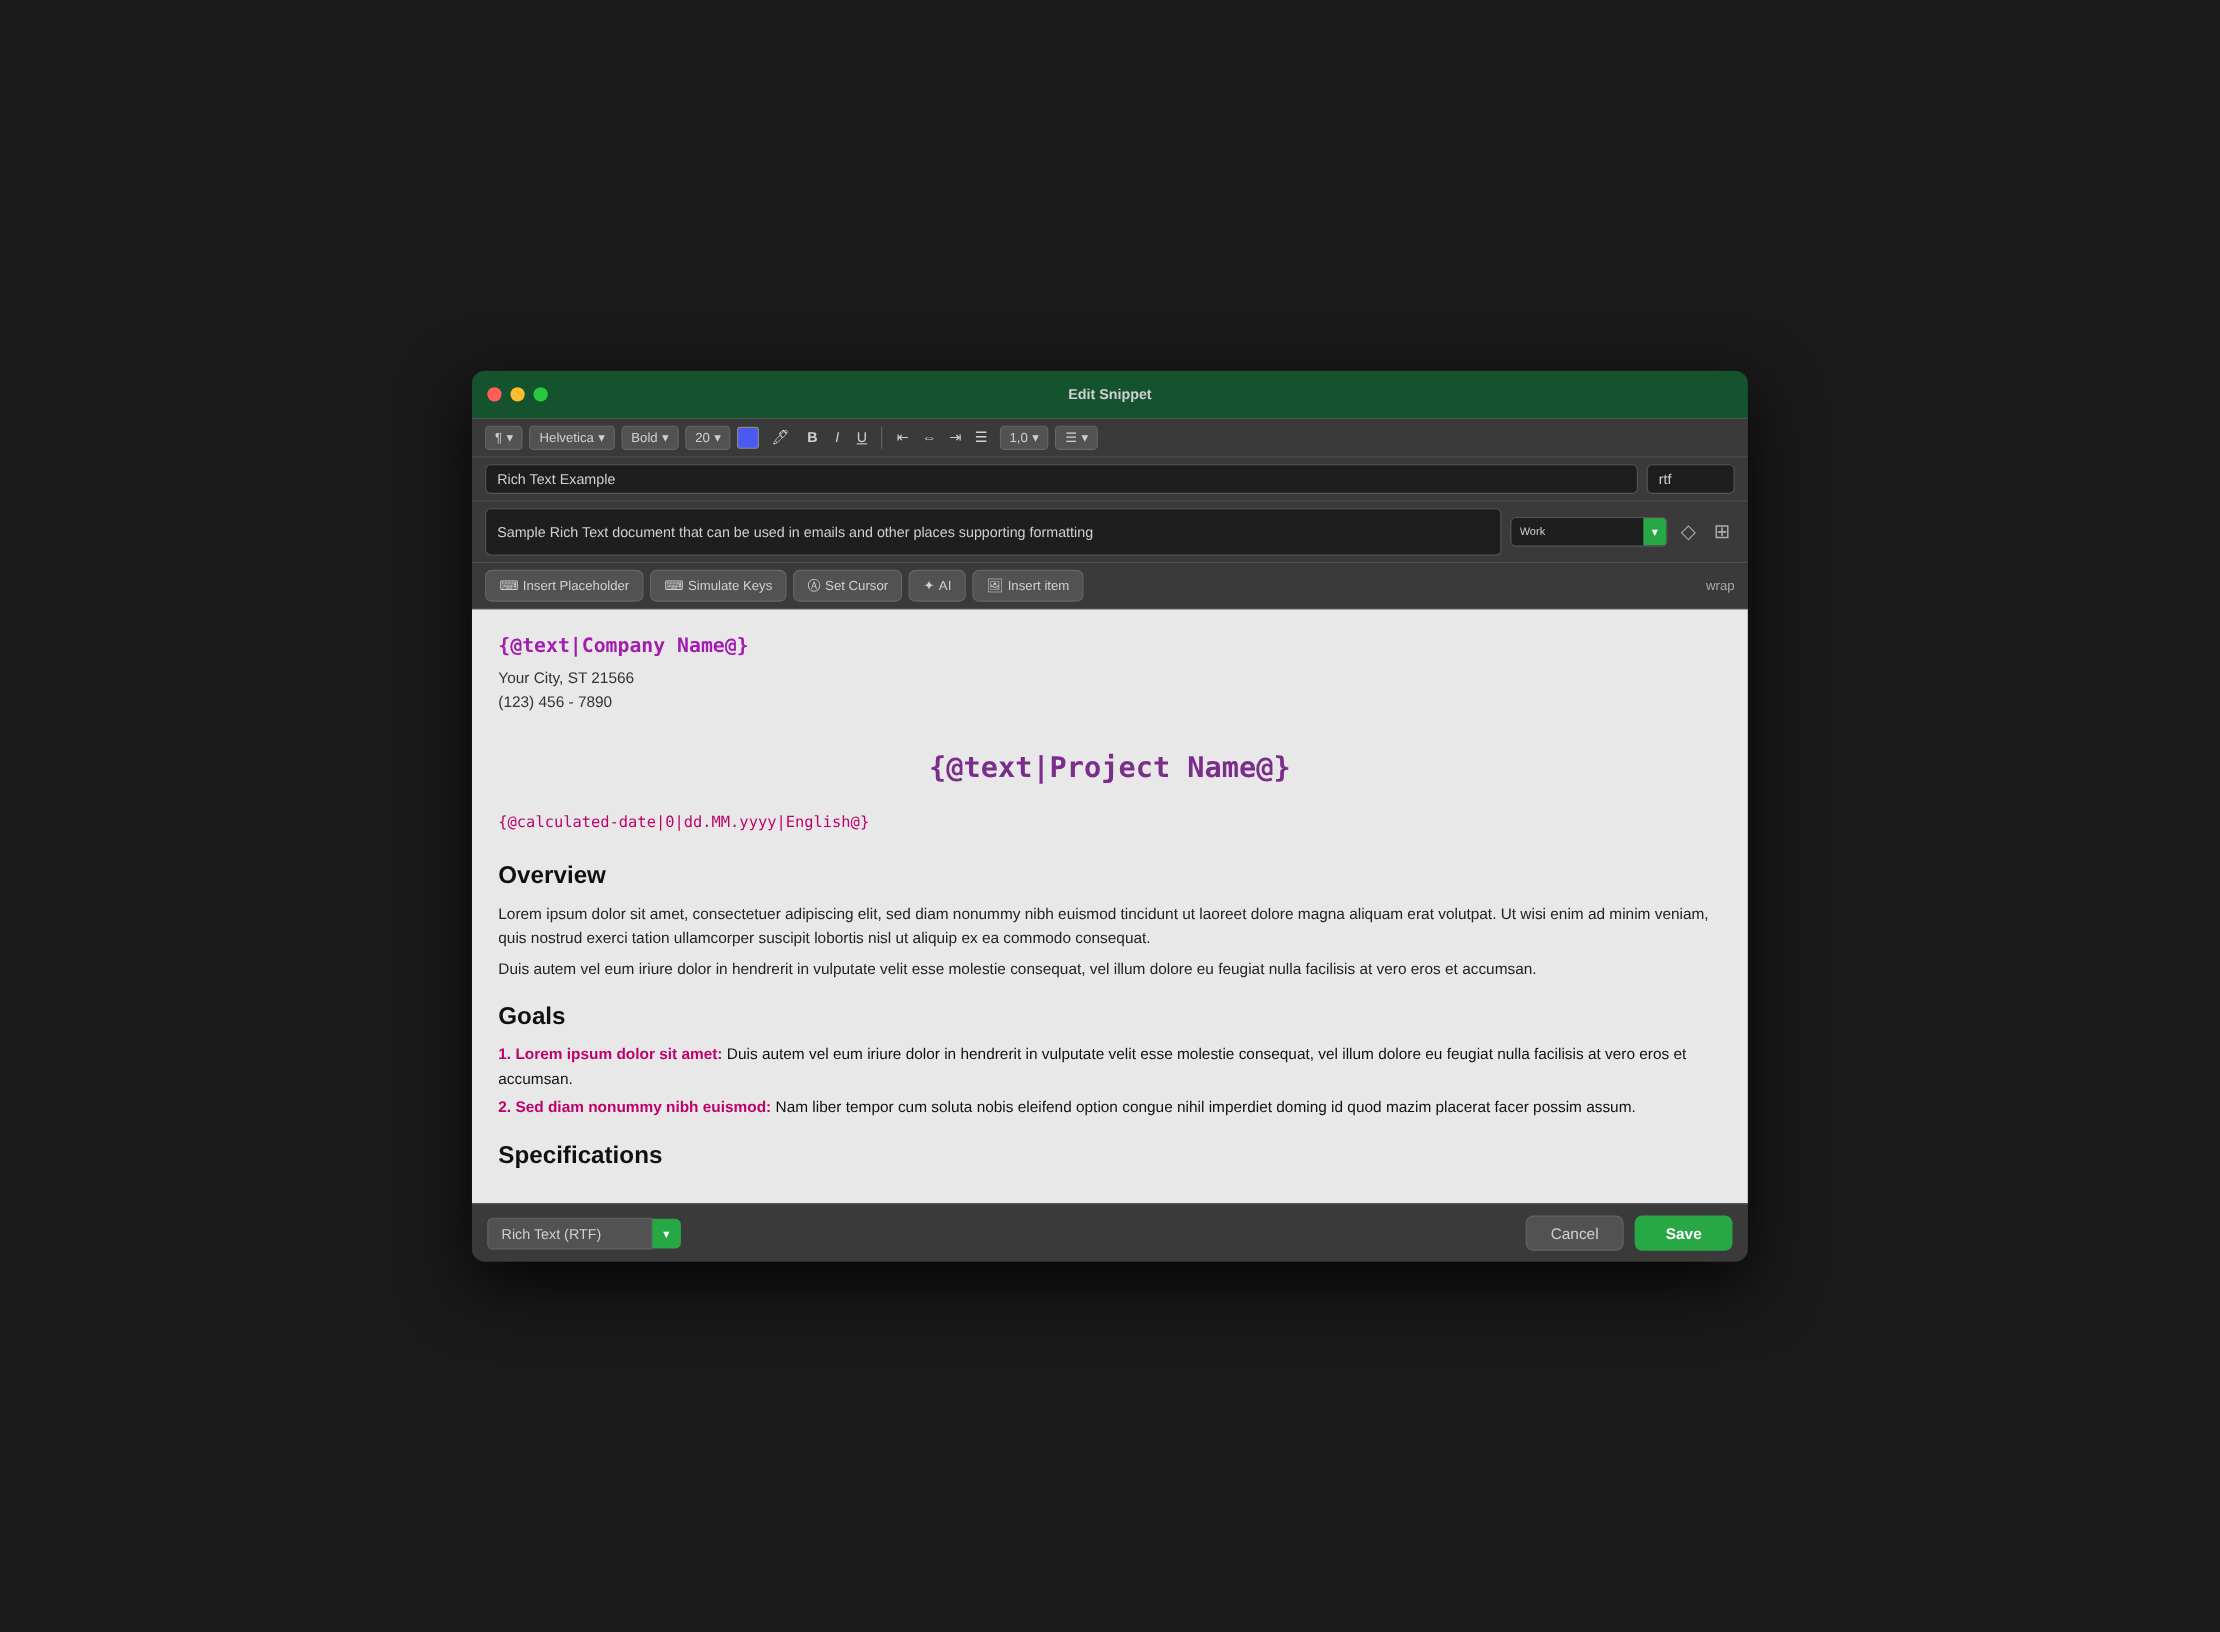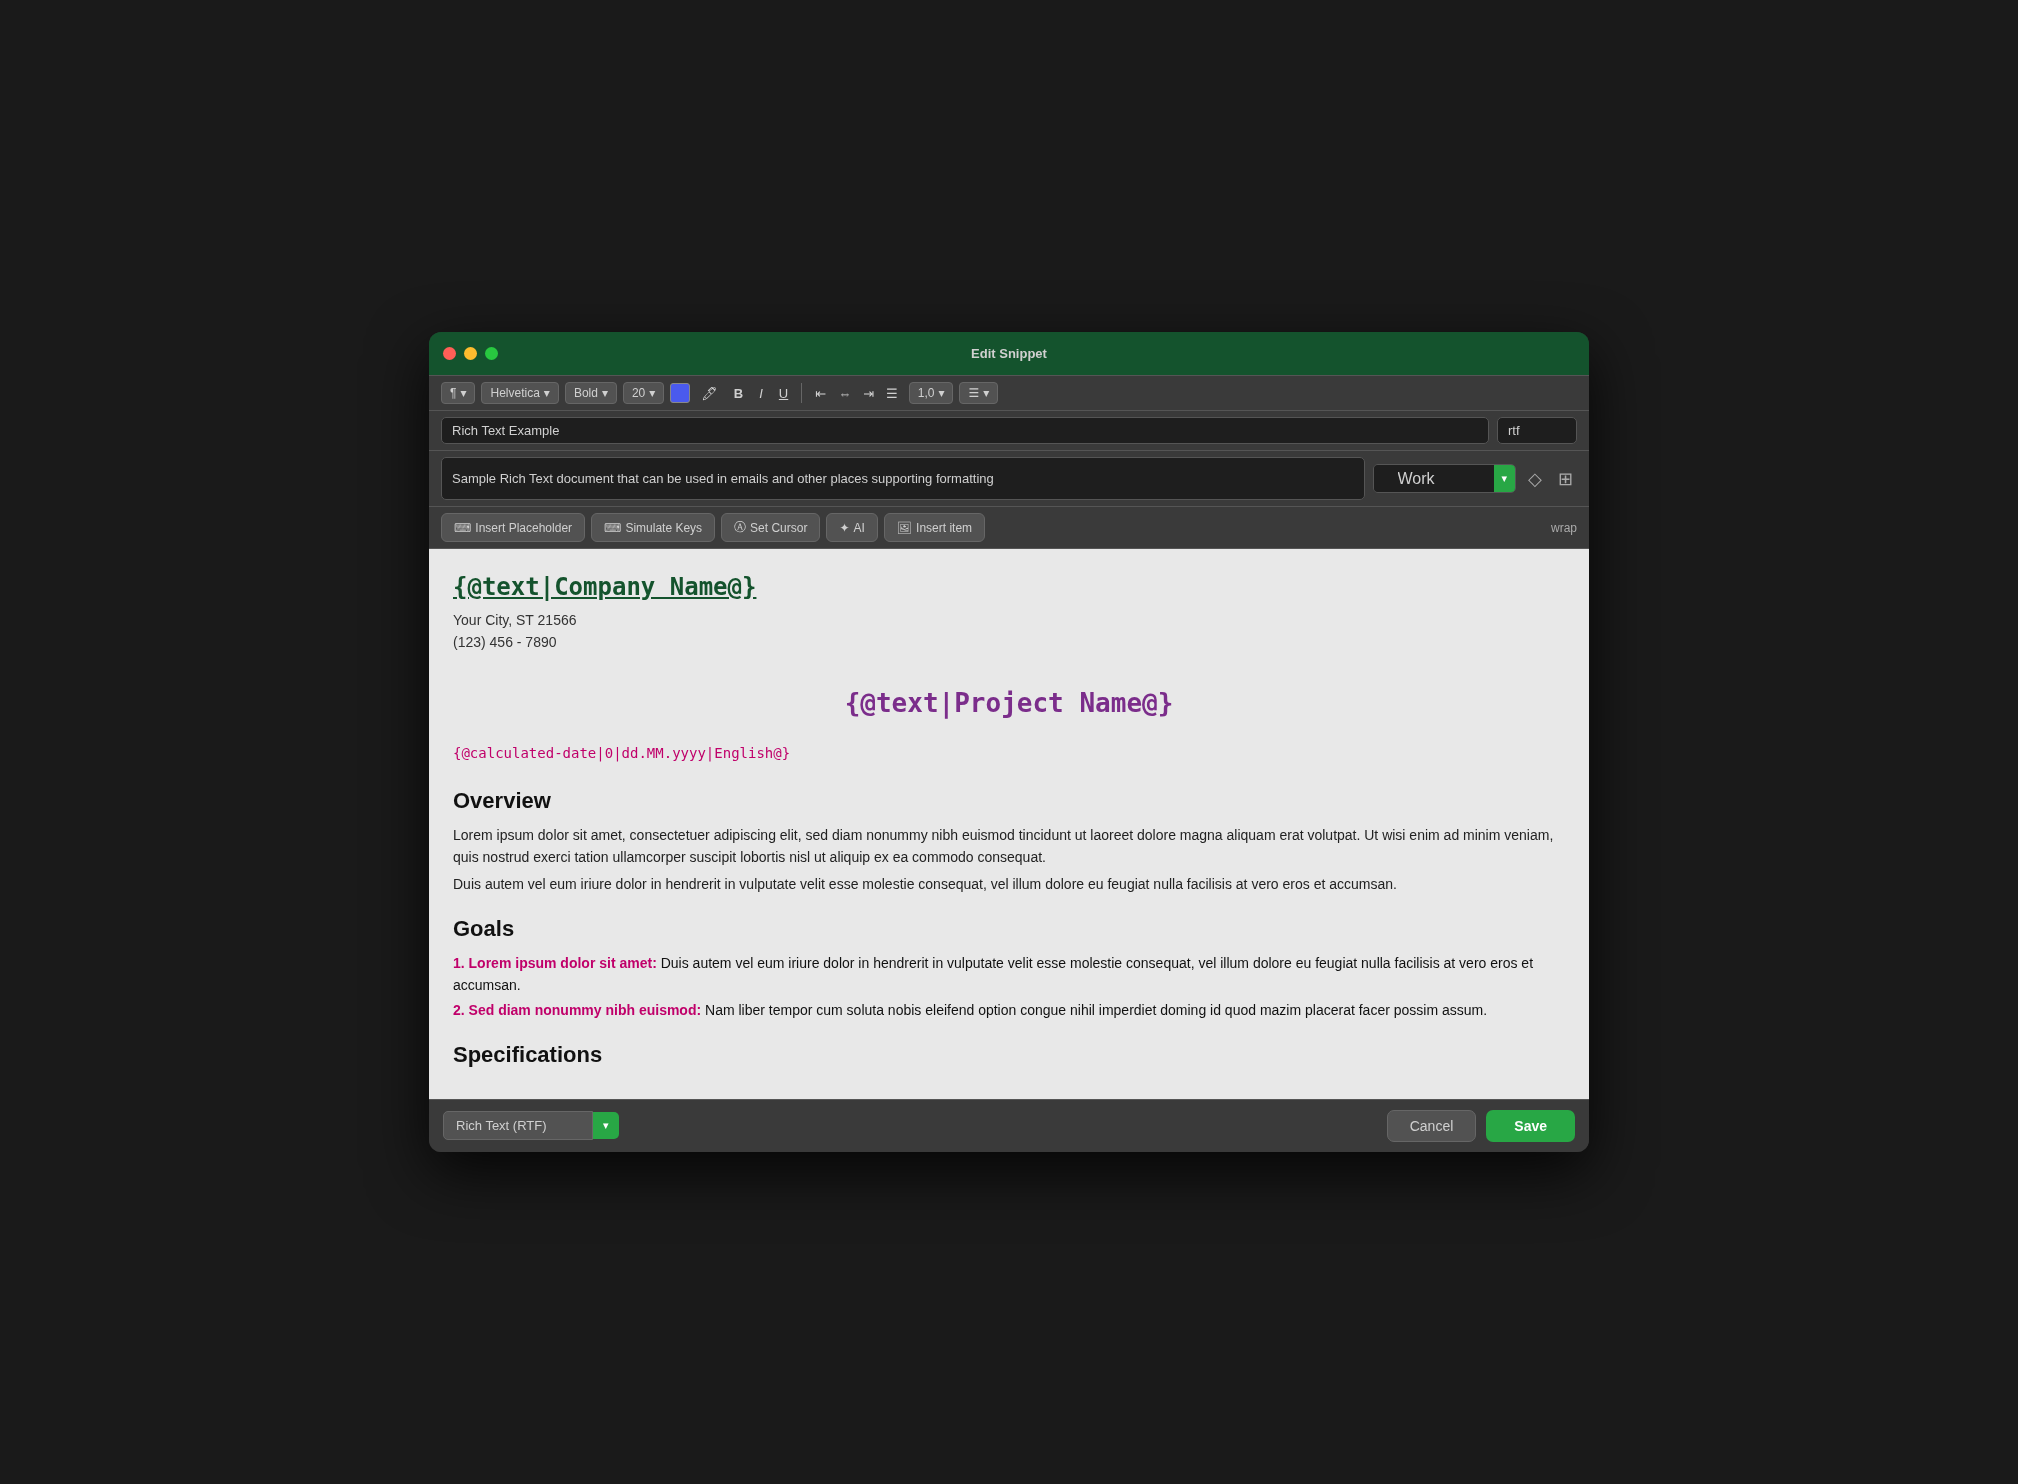--- a/index.html
+++ b/index.html
@@ -154,22 +154,22 @@
       color: #d0d0d0;
       font-size: 13px;
       padding: 13px 10px;
     }
 
     .group-select {
       background: #1e1e1e;
       border: 1px solid #555;
       border-radius: 5px;
       color: #d0d0d0;
-      font-size: 16px;
-      padding: 5px 24px;
+      font-size: 10px;
+      padding: 5px 8px;
       width: 120px;
       appearance: none;
       -webkit-appearance: none;
     }
 
     .green-dropdown-btn {
       background: #28a745;
       border: none;
       border-radius: 0 5px 5px 0;
       color: white;
@@ -226,25 +226,24 @@
       background: #e8e8e8;
       padding: 20px 24px;
       min-height: 500px;
       color: #111;
       font-size: 14px;
       line-height: 1.5;
       overflow-y: auto;
     }
 
     .company-placeholder {
-      color: #14532d;
-      font-size: 24px;
+      color: #a21caf;
+      font-size: 18px;
       font-weight: bold;
       font-family: monospace;
-      text-decoration: underline;
     }
 
     .address-block {
       color: #333;
       font-size: 14px;
       margin-top: 4px;
       line-height: 1.6;
     }
 
     .project-placeholder {

